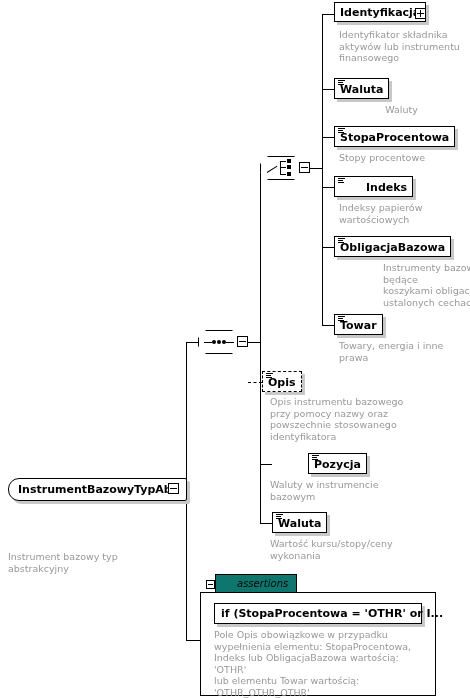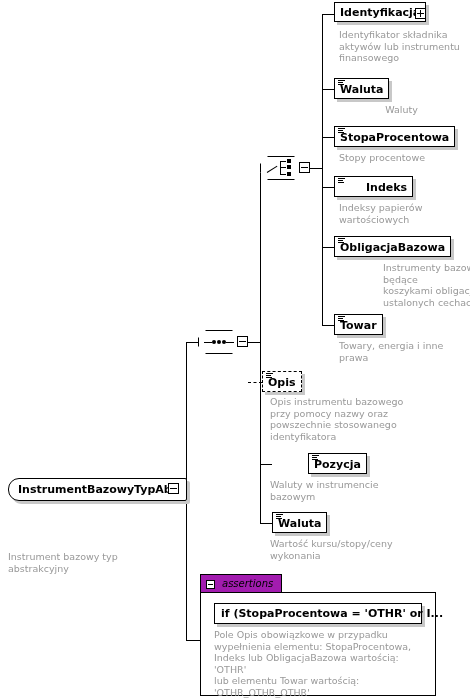--- a/index.html
+++ b/index.html
@@ -85,22 +85,22 @@
     border:1px solid #000;background:#fff;
     border-radius:11px 2px 2px 11px;
     font-weight:bold;font-size:11px;line-height:13px;color:#000;
     padding:4px 8px 4px 9px;white-space:nowrap;
     box-shadow:3px 3px 0 0 #c8c8c8;
   }
 
   
   .assert-tab{
     position:absolute;box-sizing:border-box;border:1px solid #000;border-bottom:none;
-    background:#a21caf;font-style:italic;font-size:10px;line-height:12px;color:#000;
-    padding:3px 8px 3px 21px;white-space:nowrap;
+    background:#0f766e;font-style:italic;font-size:10px;line-height:12px;color:#000;
+    padding:3px 8px 3px 21px;white-space:nowrap;margin-left:15px;
   }
   .assert-body{
     position:absolute;box-sizing:border-box;border:1px solid #000;background:#fff;
   }
   .assert-minus{
     position:absolute;box-sizing:border-box;width:9px;height:9px;border:1px solid #000;background:#fff;
   }
   .assert-minus::before{content:"";position:absolute;left:1px;top:3px;width:5px;height:1px;background:#000;}
   .assert-node{
     position:absolute;box-sizing:border-box;border:1px solid #000;background:#fff;

